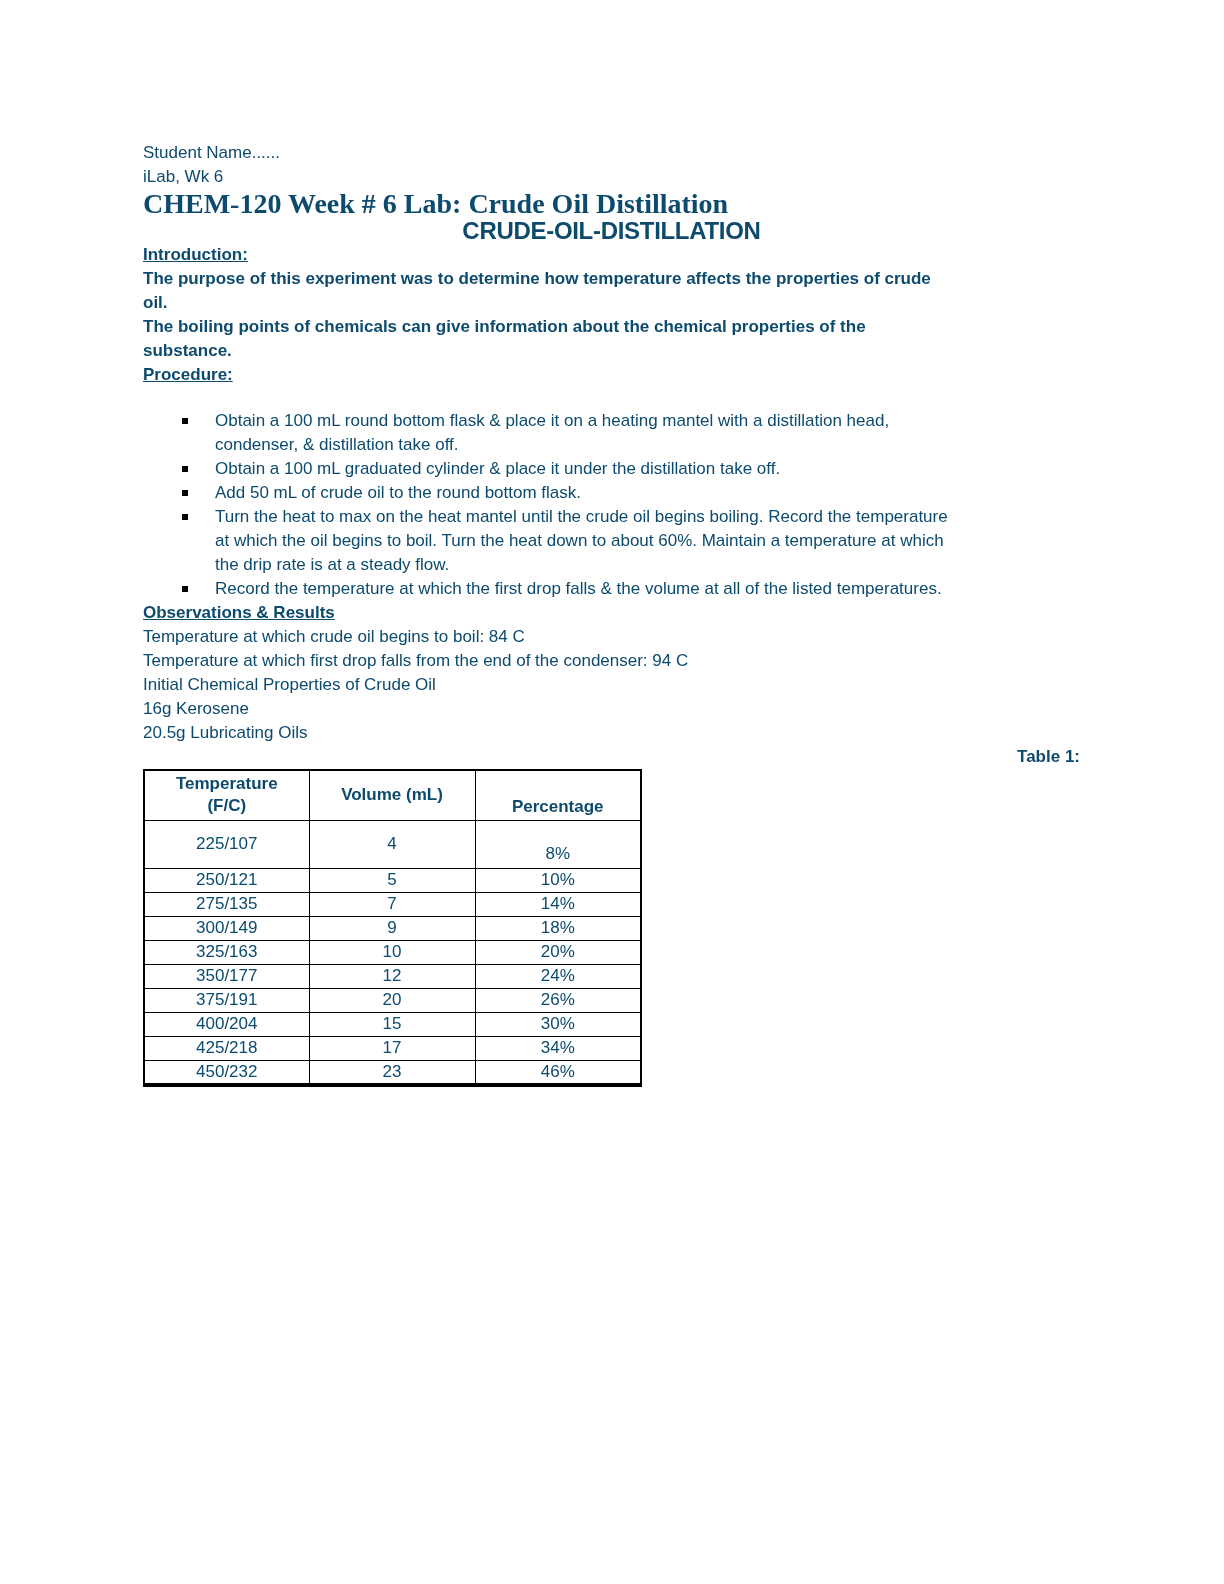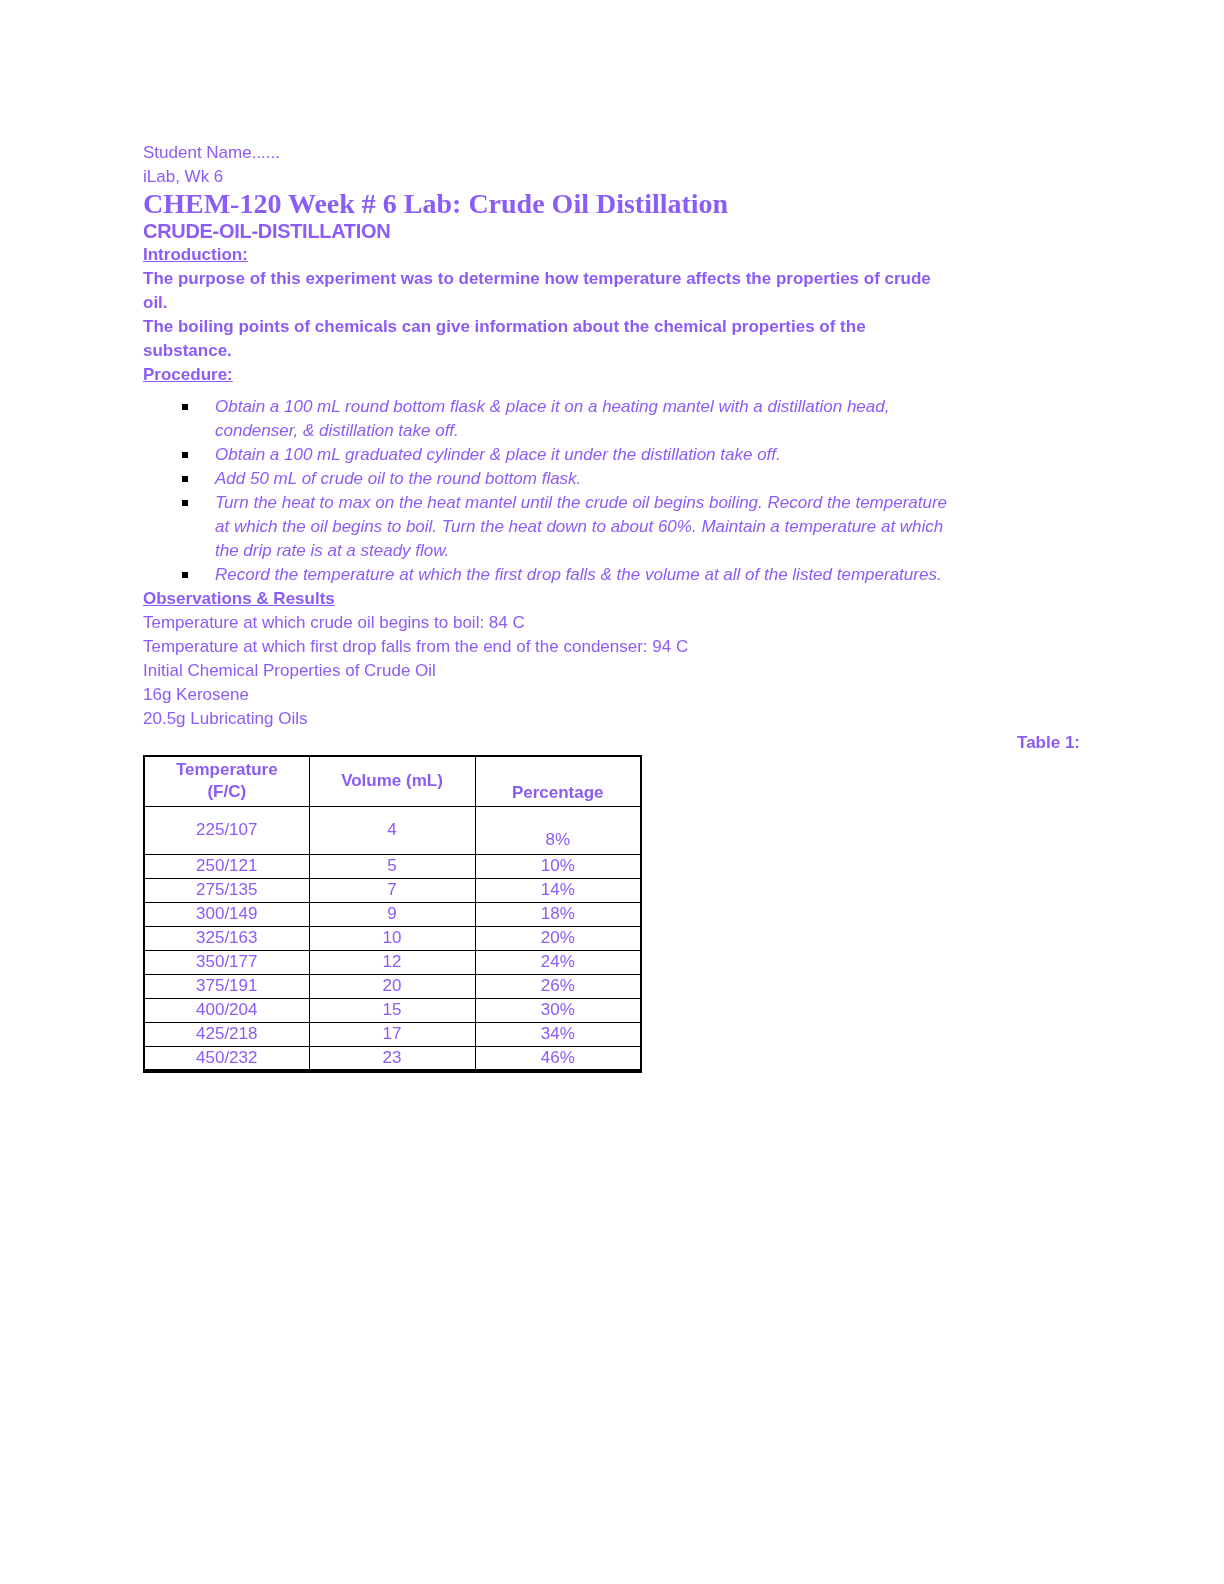--- a/index.html
+++ b/index.html
@@ -3,41 +3,41 @@
 <meta charset="utf-8">
 <style>
   html,body{margin:0;padding:0;background:#ffffff;}
   .page{
     position:relative;
     width:1224px;height:1584px;
     background:#ffffff;
     box-sizing:border-box;
     padding:141px 144px 25px 143px;
     font-family:"Liberation Sans","DejaVu Sans",sans-serif;
-    font-size:17px;line-height:24px;color:#8b5cf6;
+    font-size:17px;line-height:24px;color:#0c4a6e;
     overflow:hidden;
   }
   .page p, .page div, .page h1, .page ul{margin:0;padding:0;}
   .title{
     margin-top:24px;
     font-family:"Liberation Serif","DejaVu Serif",serif;
     font-weight:700;font-size:28px;line-height:30px;
   }
   .subtitle{
-    font-weight:700;font-size:20px;line-height:24px;
-    text-align:left;letter-spacing:-0.3px;
+    font-weight:700;font-size:24px;line-height:24px;
+    text-align:center;letter-spacing:-0.3px;
   }
   .heading{font-weight:700;text-decoration:underline;}
   .mt-heading-intro{margin-top:26px;}
   .mt-heading-proc{margin-top:64px;}
   .mt-heading-obs{margin-top:22px;}
   .bold-para{font-weight:700;margin-top:24px;white-space:pre-line;}
   .line{margin-top:24px;}
   .props-title{margin-top:22px;}
-  ul.bullets{list-style:none;margin-top:8px;padding-left:72px;font-style:italic;}
+  ul.bullets{list-style:none;margin-top:22px;padding-left:72px;}
   ul.bullets li{position:relative;white-space:pre-line;}
   ul.bullets li::before{
     content:"";position:absolute;left:-33px;top:9px;
     width:6px;height:6px;background:#000;
   }
   .table-label{margin-top:40px;font-weight:700;text-align:right;}
   table.results{
     border-collapse:collapse;table-layout:fixed;width:497px;
     border:2px solid #000;border-bottom-width:4px;
   }

